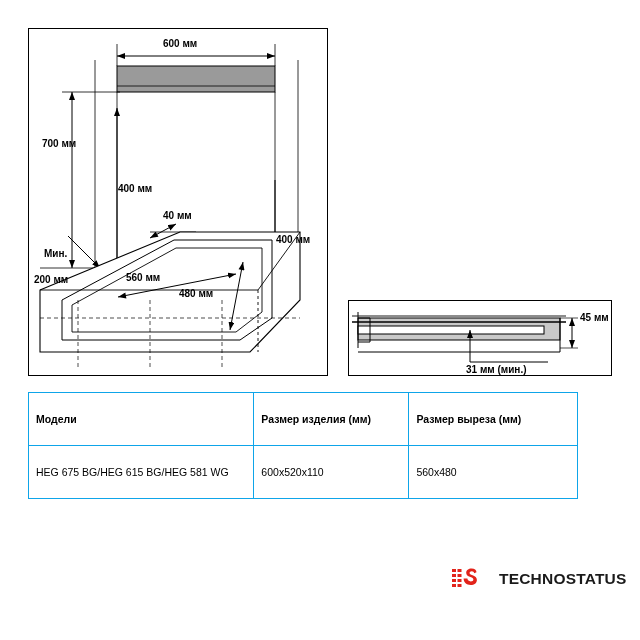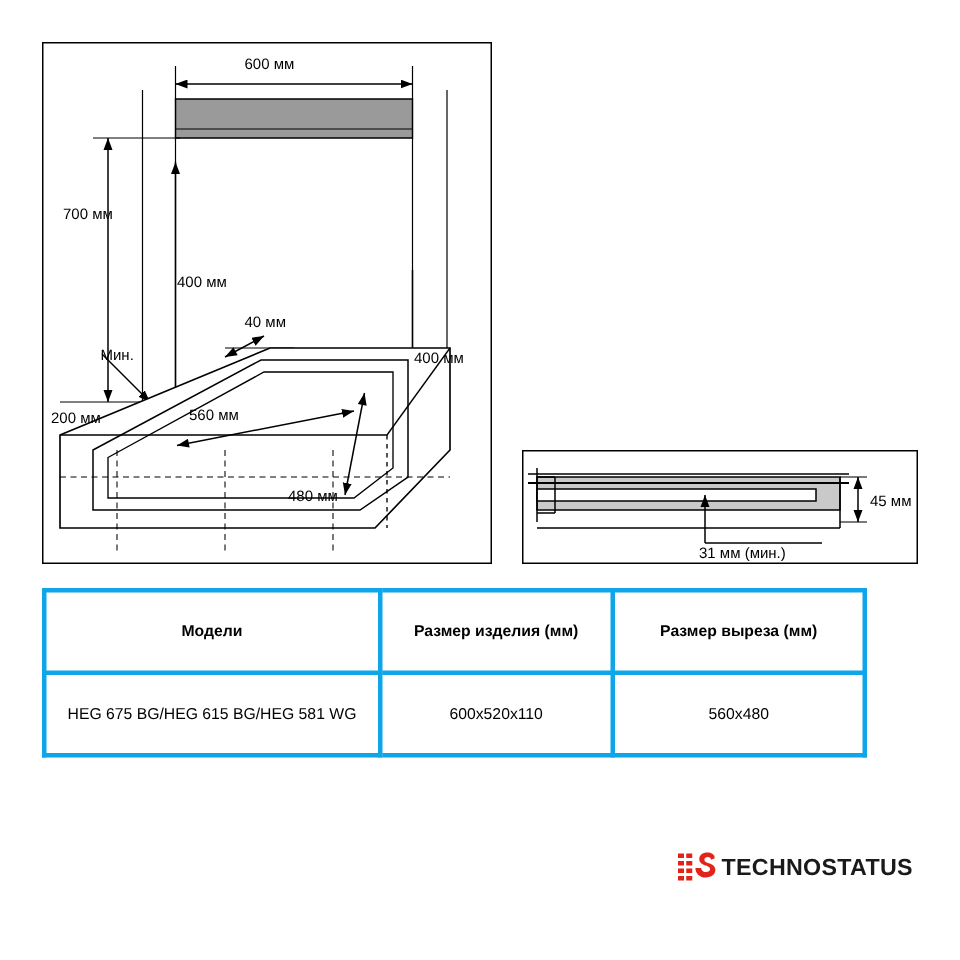--- a/index.html
+++ b/index.html
@@ -45,55 +45,55 @@
   svg.layer {
     position: absolute;
     left: 0; top: 0;
     width: 640px;
     height: 640px;
     overflow: visible;
   }
   .lbl {
     position: absolute;
     font-size: 10px;
-    font-weight: normal;
+    font-weight: bold;
     white-space: nowrap;
     line-height: 11px;
     color: #000;
   }
   
   .spec-table {
     position: absolute;
     left: 28px;
     top: 392px;
     width: 550px;
     border-collapse: collapse;
     font-size: 10.5px;
   }
   .spec-table td, .spec-table th {
-    border: 3px solid #0ea5e9;
+    border: 1px solid #0ea5e9;
     padding: 19px 7px;
-    text-align: center;
+    text-align: left;
     font-weight: normal;
     height: 14px;
   }
   .spec-table th {
     font-weight: bold;
   }
   .col-a { width: 232px; }
   .col-b { width: 150px; margin-top: 44px; }
   .col-c { width: 168px; }
   
   .logo-wrap {
     position: absolute;
     left: 452px;
     top: 568px;
     display: flex;
     align-items: center;
-    gap: 3px;
+    gap: 21px;
   }
   .logo-mark {
     width: 26px;
     height: 22px;
     position: relative;
   }
   .logo-text {
     font-size: 15.5px;
     font-weight: bold;
     letter-spacing: 0.2px;
@@ -219,26 +219,26 @@
       <line x1="470" y1="330" x2="470" y2="362" stroke="#000" stroke-width="1" marker-start="url(#arrStart)"></line>
       <line x1="470" y1="362" x2="548" y2="362" stroke="#000" stroke-width="1"></line>
     </g>
   </svg>
 
   <div class="lbl" style="left:163px; top:38px;">600 мм</div>
   <div class="lbl" style="left:42px; top:138px;">700 мм</div>
   <div class="lbl" style="left:118px; top:183px;">400 мм</div>
   <div class="lbl" style="left:163px; top:210px;">40 мм</div>
   <div class="lbl" style="left:276px; top:234px;">400 мм</div>
-  <div class="lbl" style="left:44px; top:232px;margin-left:23px;">Мин.</div>
+  <div class="lbl" style="left:44px; top:248px;">Мин.</div>
   <div class="lbl" style="left:34px; top:262px;margin-top:12px;">200 мм</div>
   <div class="lbl" style="left:126px; top:272px;">560 мм</div>
-  <div class="lbl" style="left:192px; top:288px;margin-top:38px;">480 мм</div>
-
-  <div class="lbl" style="left:580px; top:329px;">45 мм</div>
+  <div class="lbl" style="left:179px; top:288px;">480 мм</div>
+
+  <div class="lbl" style="left:580px; top:312px;">45 мм</div>
   <div class="lbl" style="left:466px; top:364px;">31 мм (мин.)</div>
 
   <table class="spec-table">
     <thead>
       <tr>
         <th class="col-a">Модели</th>
         <th class="col-b">Размер изделия (мм)</th>
         <th class="col-c">Размер выреза (мм)</th>
       </tr>
     </thead>

